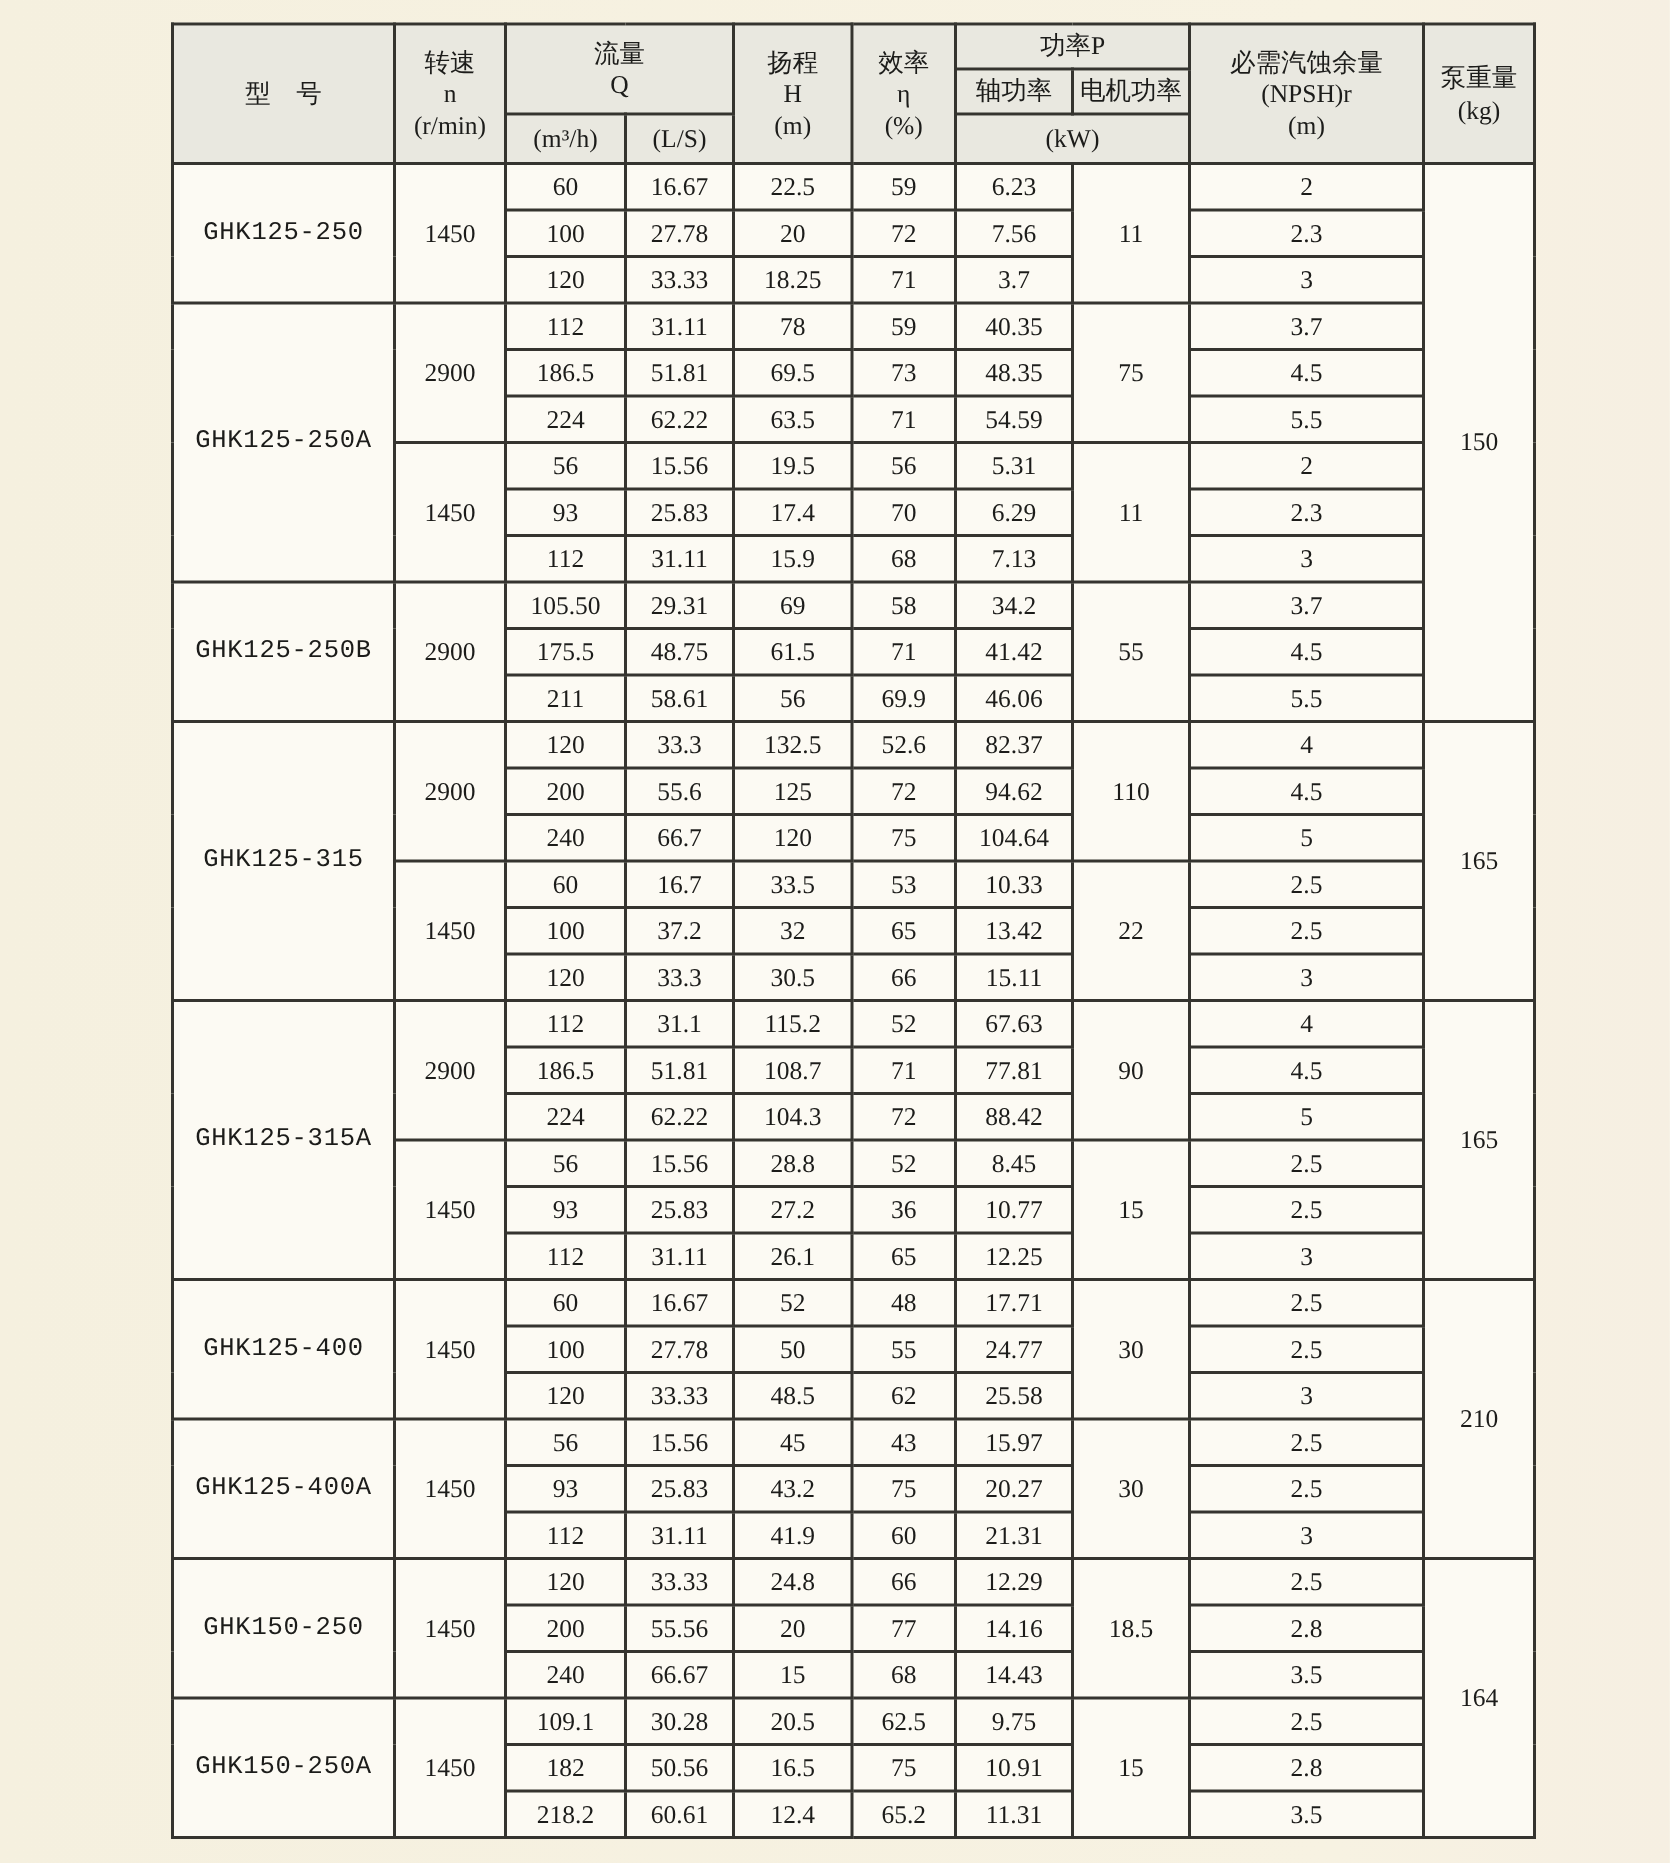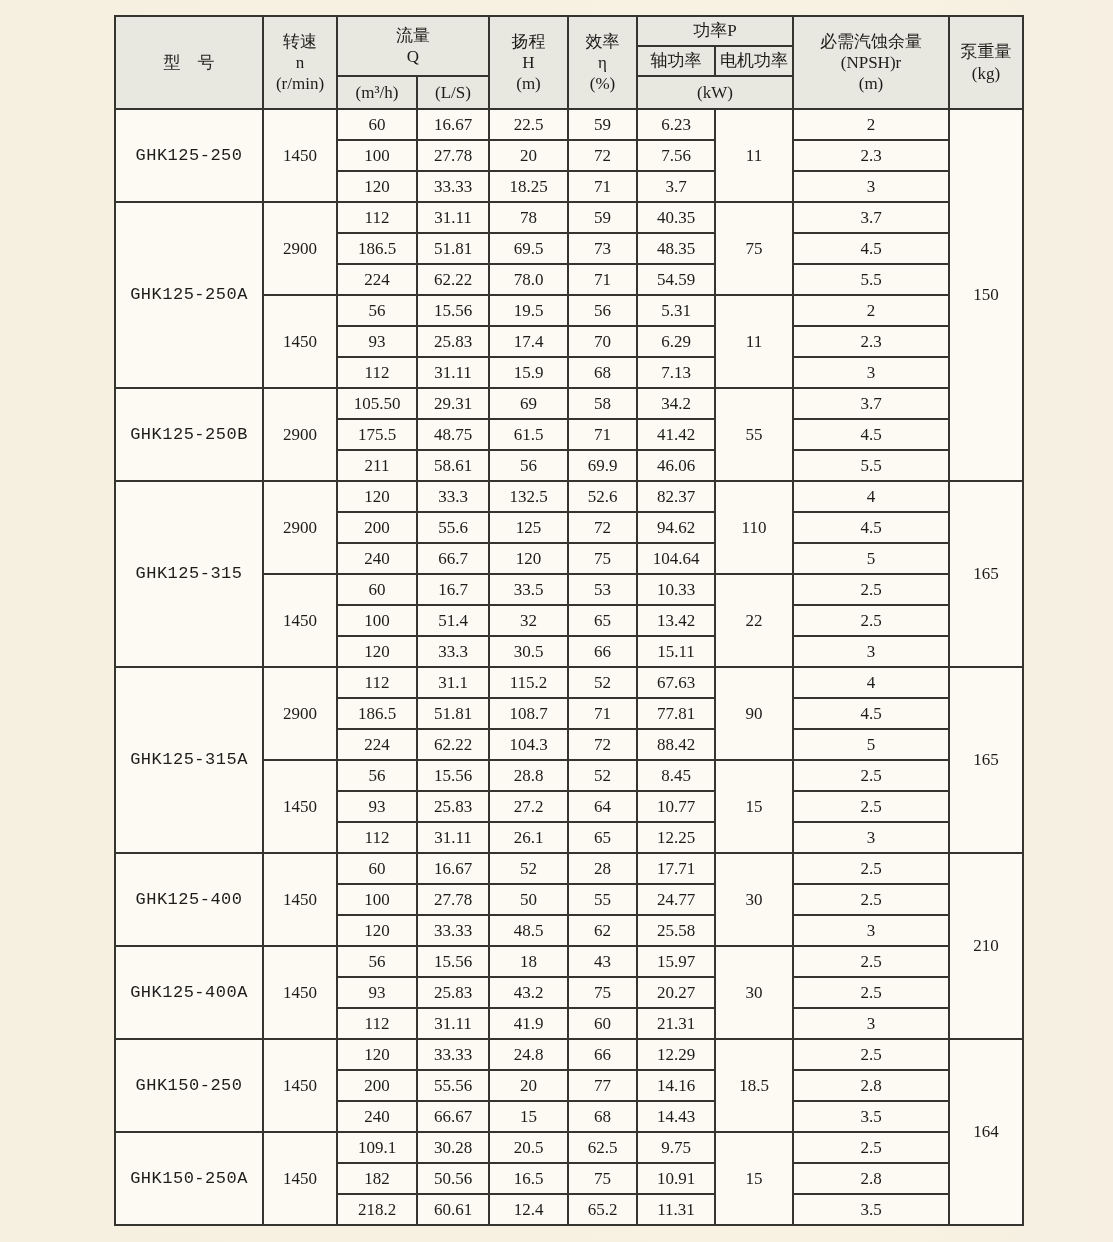--- a/index.html
+++ b/index.html
@@ -146,21 +146,21 @@
           <td>186.5</td>
           <td>51.81</td>
           <td>69.5</td>
           <td>73</td>
           <td>48.35</td>
           <td>4.5</td>
         </tr>
         <tr>
           <td>224</td>
           <td>62.22</td>
-          <td>78.0</td>
+          <td>63.5</td>
           <td>71</td>
           <td>54.59</td>
           <td>5.5</td>
         </tr>
         <tr>
           <td rowspan="3">1450</td>
           <td>56</td>
           <td>15.56</td>
           <td>19.5</td>
           <td>56</td>
@@ -244,21 +244,21 @@
           <td>60</td>
           <td>16.7</td>
           <td>33.5</td>
           <td>53</td>
           <td>10.33</td>
           <td rowspan="3">22</td>
           <td>2.5</td>
         </tr>
         <tr>
           <td>100</td>
-          <td>51.4</td>
+          <td>37.2</td>
           <td>32</td>
           <td>65</td>
           <td>13.42</td>
           <td>2.5</td>
         </tr>
         <tr>
           <td>120</td>
           <td>33.3</td>
           <td>30.5</td>
           <td>66</td>
@@ -300,39 +300,39 @@
           <td>28.8</td>
           <td>52</td>
           <td>8.45</td>
           <td rowspan="3">15</td>
           <td>2.5</td>
         </tr>
         <tr>
           <td>93</td>
           <td>25.83</td>
           <td>27.2</td>
-          <td>64</td>
+          <td>36</td>
           <td>10.77</td>
           <td>2.5</td>
         </tr>
         <tr>
           <td>112</td>
           <td>31.11</td>
           <td>26.1</td>
           <td>65</td>
           <td>12.25</td>
           <td>3</td>
         </tr>
         <tr>
           <td rowspan="3" class="model">GHK125-400</td>
           <td rowspan="3">1450</td>
           <td>60</td>
           <td>16.67</td>
           <td>52</td>
-          <td>28</td>
+          <td>48</td>
           <td>17.71</td>
           <td rowspan="3">30</td>
           <td>2.5</td>
           <td rowspan="6">210</td>
         </tr>
         <tr>
           <td>100</td>
           <td>27.78</td>
           <td>50</td>
           <td>55</td>
@@ -345,21 +345,21 @@
           <td>48.5</td>
           <td>62</td>
           <td>25.58</td>
           <td>3</td>
         </tr>
         <tr>
           <td rowspan="3" class="model">GHK125-400A</td>
           <td rowspan="3">1450</td>
           <td>56</td>
           <td>15.56</td>
-          <td>18</td>
+          <td>45</td>
           <td>43</td>
           <td>15.97</td>
           <td rowspan="3">30</td>
           <td>2.5</td>
         </tr>
         <tr>
           <td>93</td>
           <td>25.83</td>
           <td>43.2</td>
           <td>75</td>

